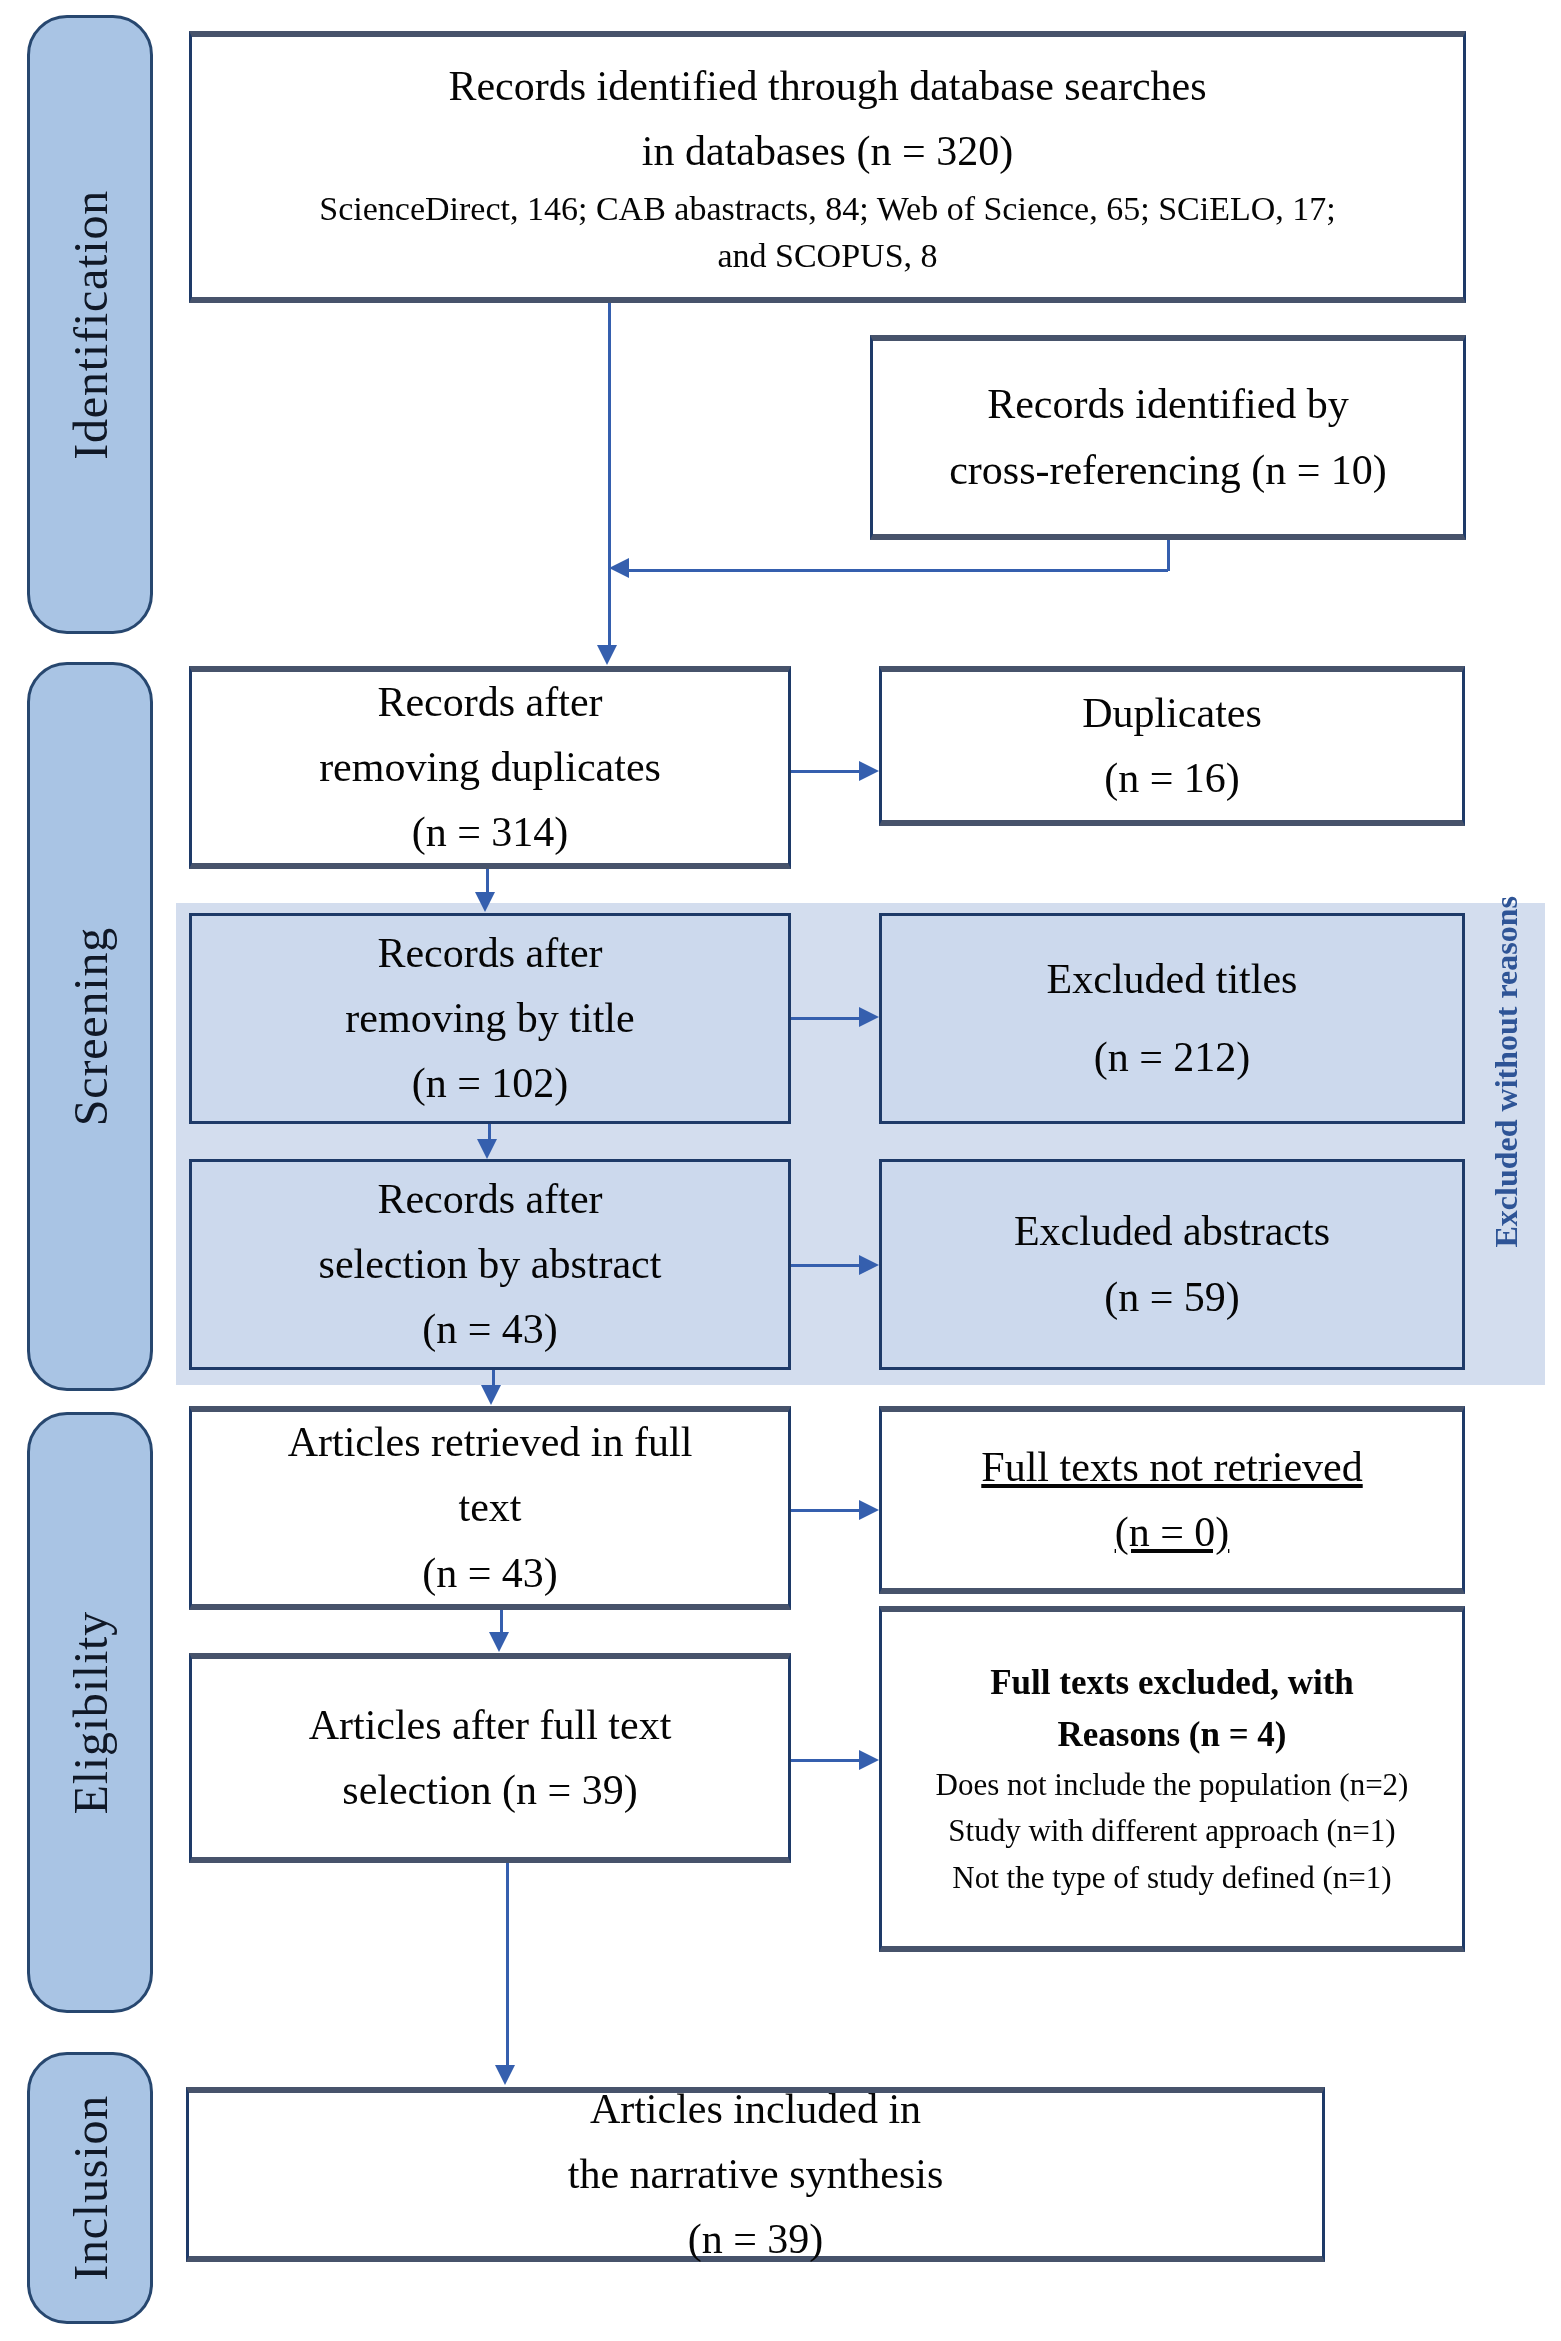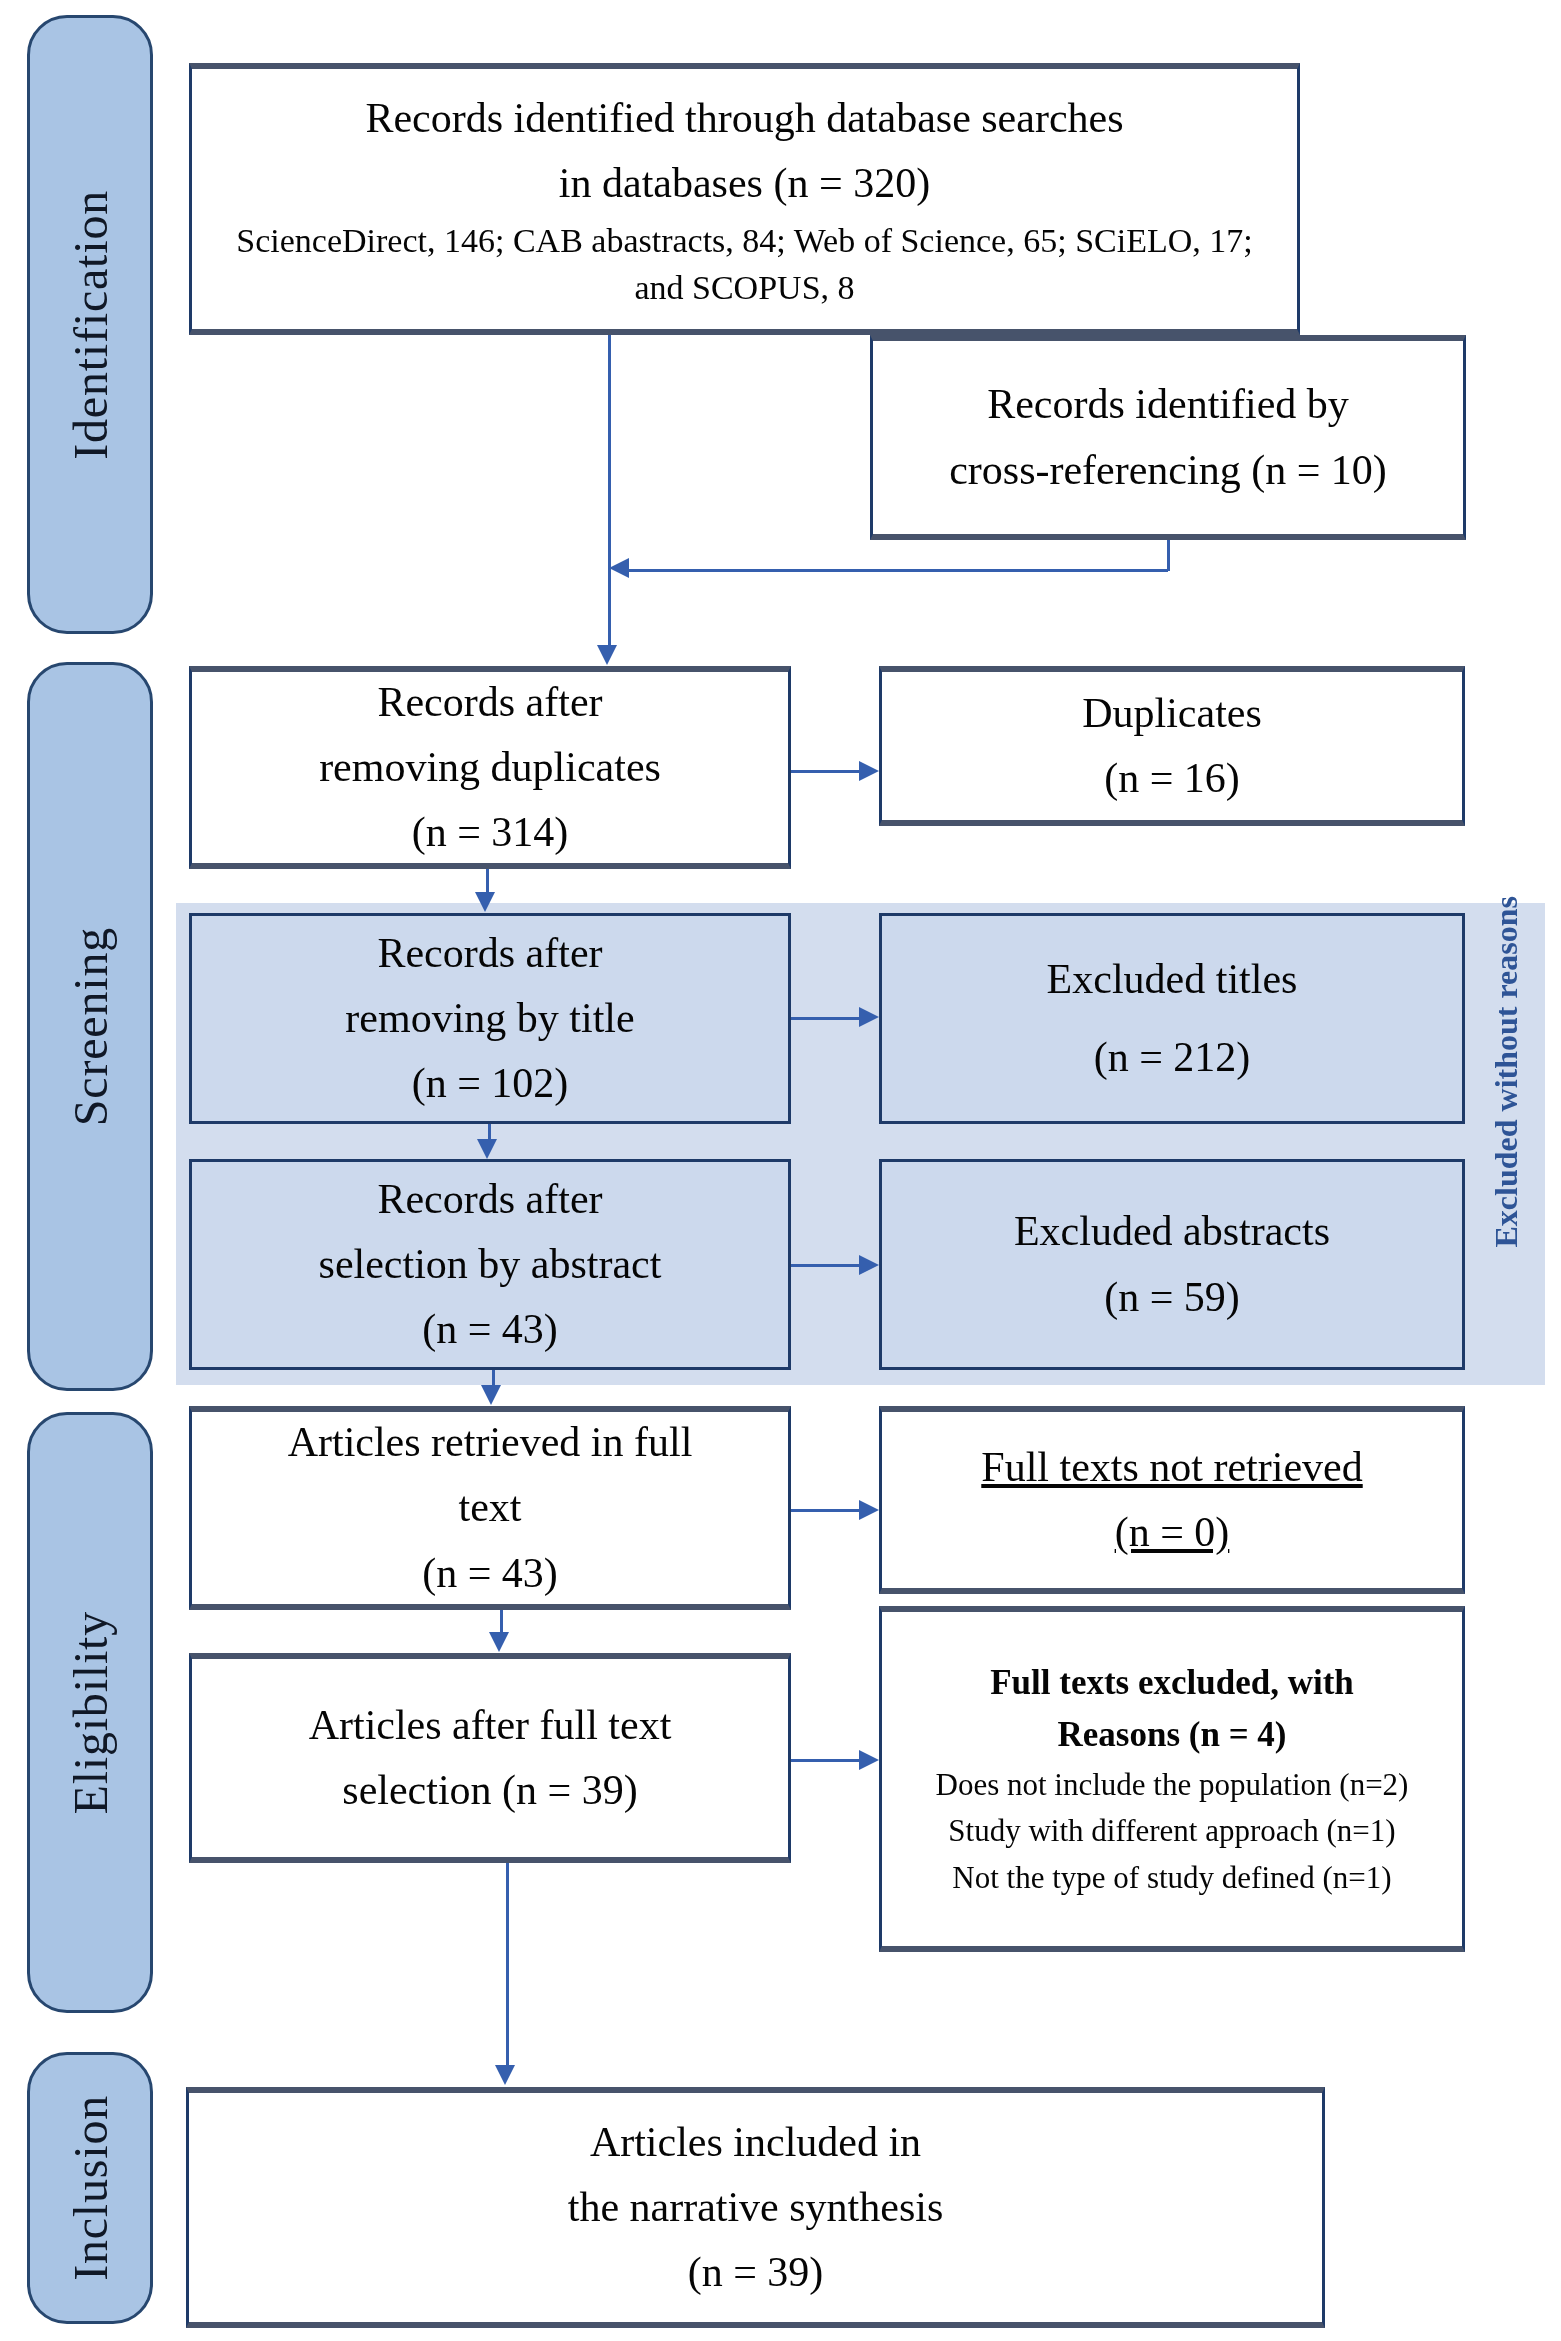--- a/index.html
+++ b/index.html
@@ -134,21 +134,21 @@
 
   <div class="hline" style="left:791px;top:1264px;width:69px;"></div>
   <div class="ah right" style="left:859px;top:1255px;"></div>
 
   <div class="hline" style="left:791px;top:1509px;width:69px;"></div>
   <div class="ah right" style="left:859px;top:1500px;"></div>
 
   <div class="hline" style="left:791px;top:1759px;width:69px;"></div>
   <div class="ah right" style="left:859px;top:1750px;"></div>
 
-  <div class="box" style="left:189px;top:31px;width:1111px;height:272px;margin-top:32px;">
+  <div class="box" style="left:189px;top:31px;width:1277px;height:272px;">
     <div class="bl">Records identified through database searches</div>
     <div class="bl">in databases (n = 320)</div>
     <div class="bl detail">ScienceDirect, 146; CAB abastracts, 84; Web of Science, 65; SCiELO, 17;</div>
     <div class="bl detail">and SCOPUS, 8</div>
   </div>
 
   <div class="box" style="left:870px;top:335px;width:596px;height:205px;">
     <div class="bl">Records identified by</div>
     <div class="bl">cross-referencing (n = 10)</div>
   </div>
@@ -203,20 +203,20 @@
   </div>
 
   <div class="box" style="left:879px;top:1606px;width:586px;height:346px;">
     <div class="reasons-head">Full texts excluded, with</div>
     <div class="reasons-head">Reasons (n = 4)</div>
     <div class="reason">Does not include the population (n=2)</div>
     <div class="reason">Study with different approach (n=1)</div>
     <div class="reason">Not the type of study defined (n=1)</div>
   </div>
 
-  <div class="box" style="left:186px;top:2087px;width:1139px;height:241px;">
+  <div class="box" style="left:186px;top:2087px;width:1139px;height:175px;">
     <div class="bl">Articles included in</div>
     <div class="bl">the narrative synthesis</div>
     <div class="bl">(n = 39)</div>
   </div>
 
 </div>
 
 
 </body></html>

